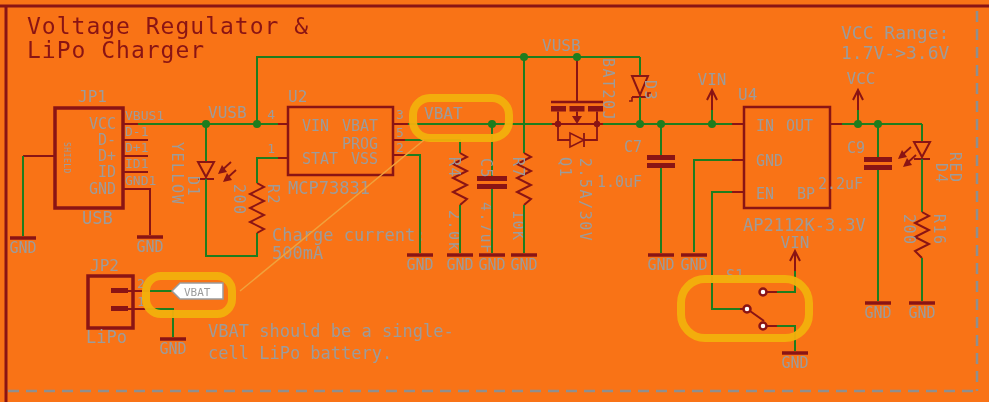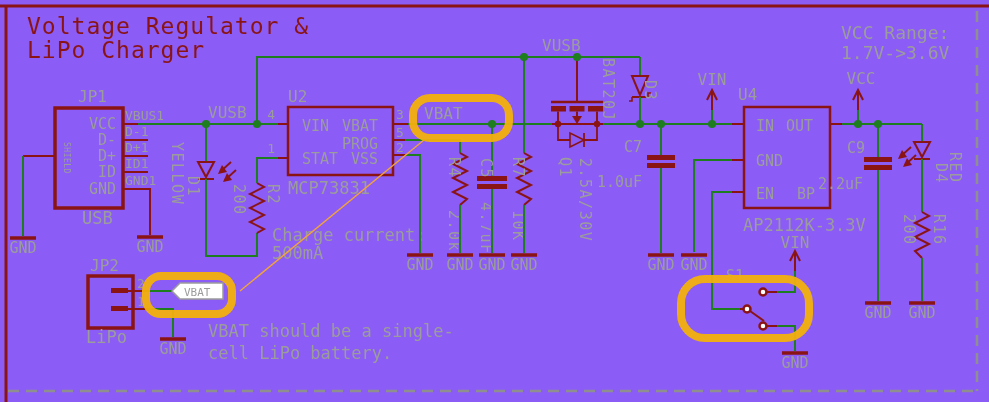--- a/index.html
+++ b/index.html
@@ -1,16 +1,16 @@
 <!DOCTYPE html>
 <html><head>
 <meta charset="utf-8">
 <style>
   html,body{margin:0;padding:0;background:#ffffff;}
-  #stage{width:989px;height:402px;position:relative;overflow:hidden;background:#8b5cf6;}
+  #stage{width:989px;height:402px;position:relative;overflow:hidden;background:#f97316;}
   svg text{font-family:"DejaVu Sans Mono", monospace;}
   .g8 {font-size:8px;  fill:#9c9c9c; letter-spacing:.5px;}
   .g11{font-size:11px; fill:#9c9c9c;}
   .g13{font-size:13px; fill:#9c9c9c;}
   .g15{font-size:15px; fill:#9c9c9c;}
   .g15v{font-size:15px; fill:#9c9c9c; letter-spacing:1.5px;}
   .g16{font-size:16px; fill:#9c9c9c;}
   .g17{font-size:17px; fill:#9c9c9c;}
   .g18{font-size:18px; fill:#9c9c9c;}
   .ttl{font-size:23px; fill:#8a1414; letter-spacing:1px;}

